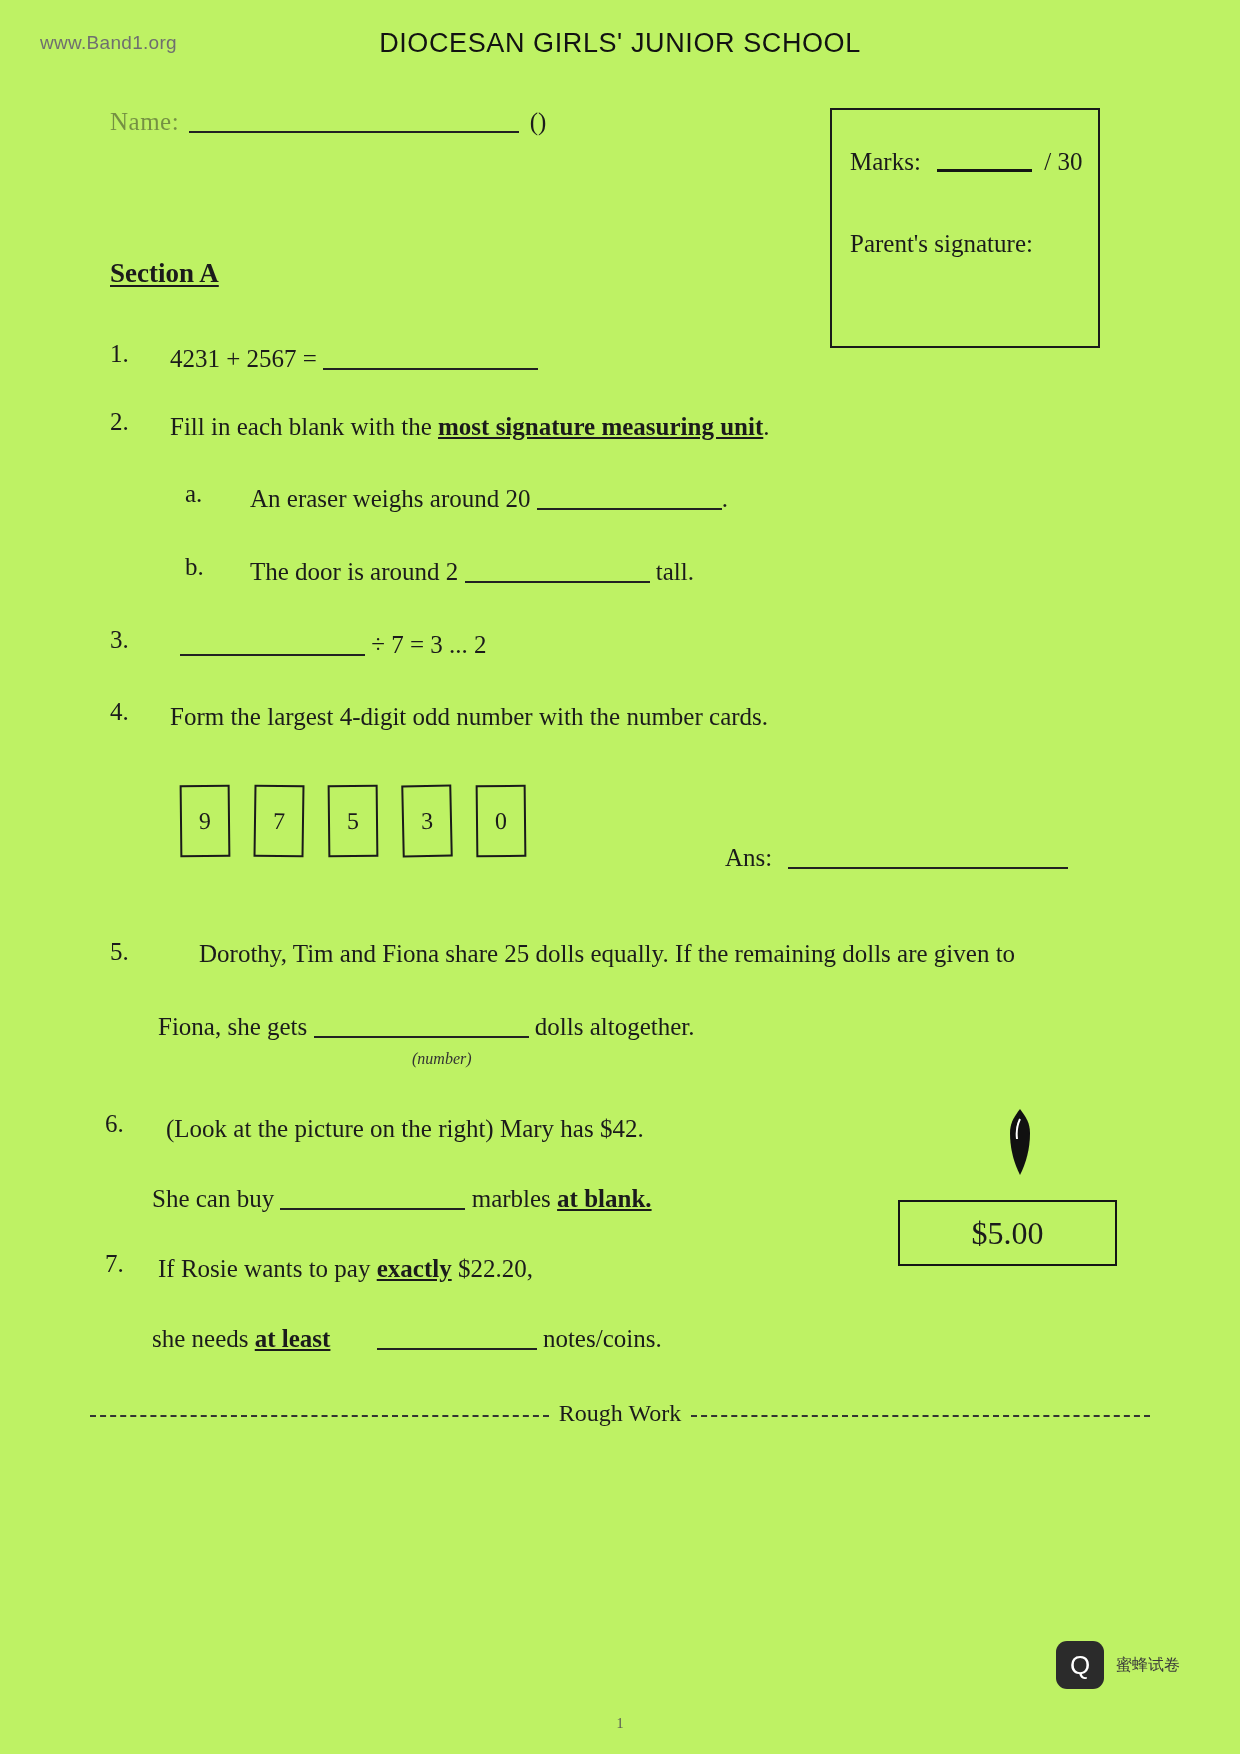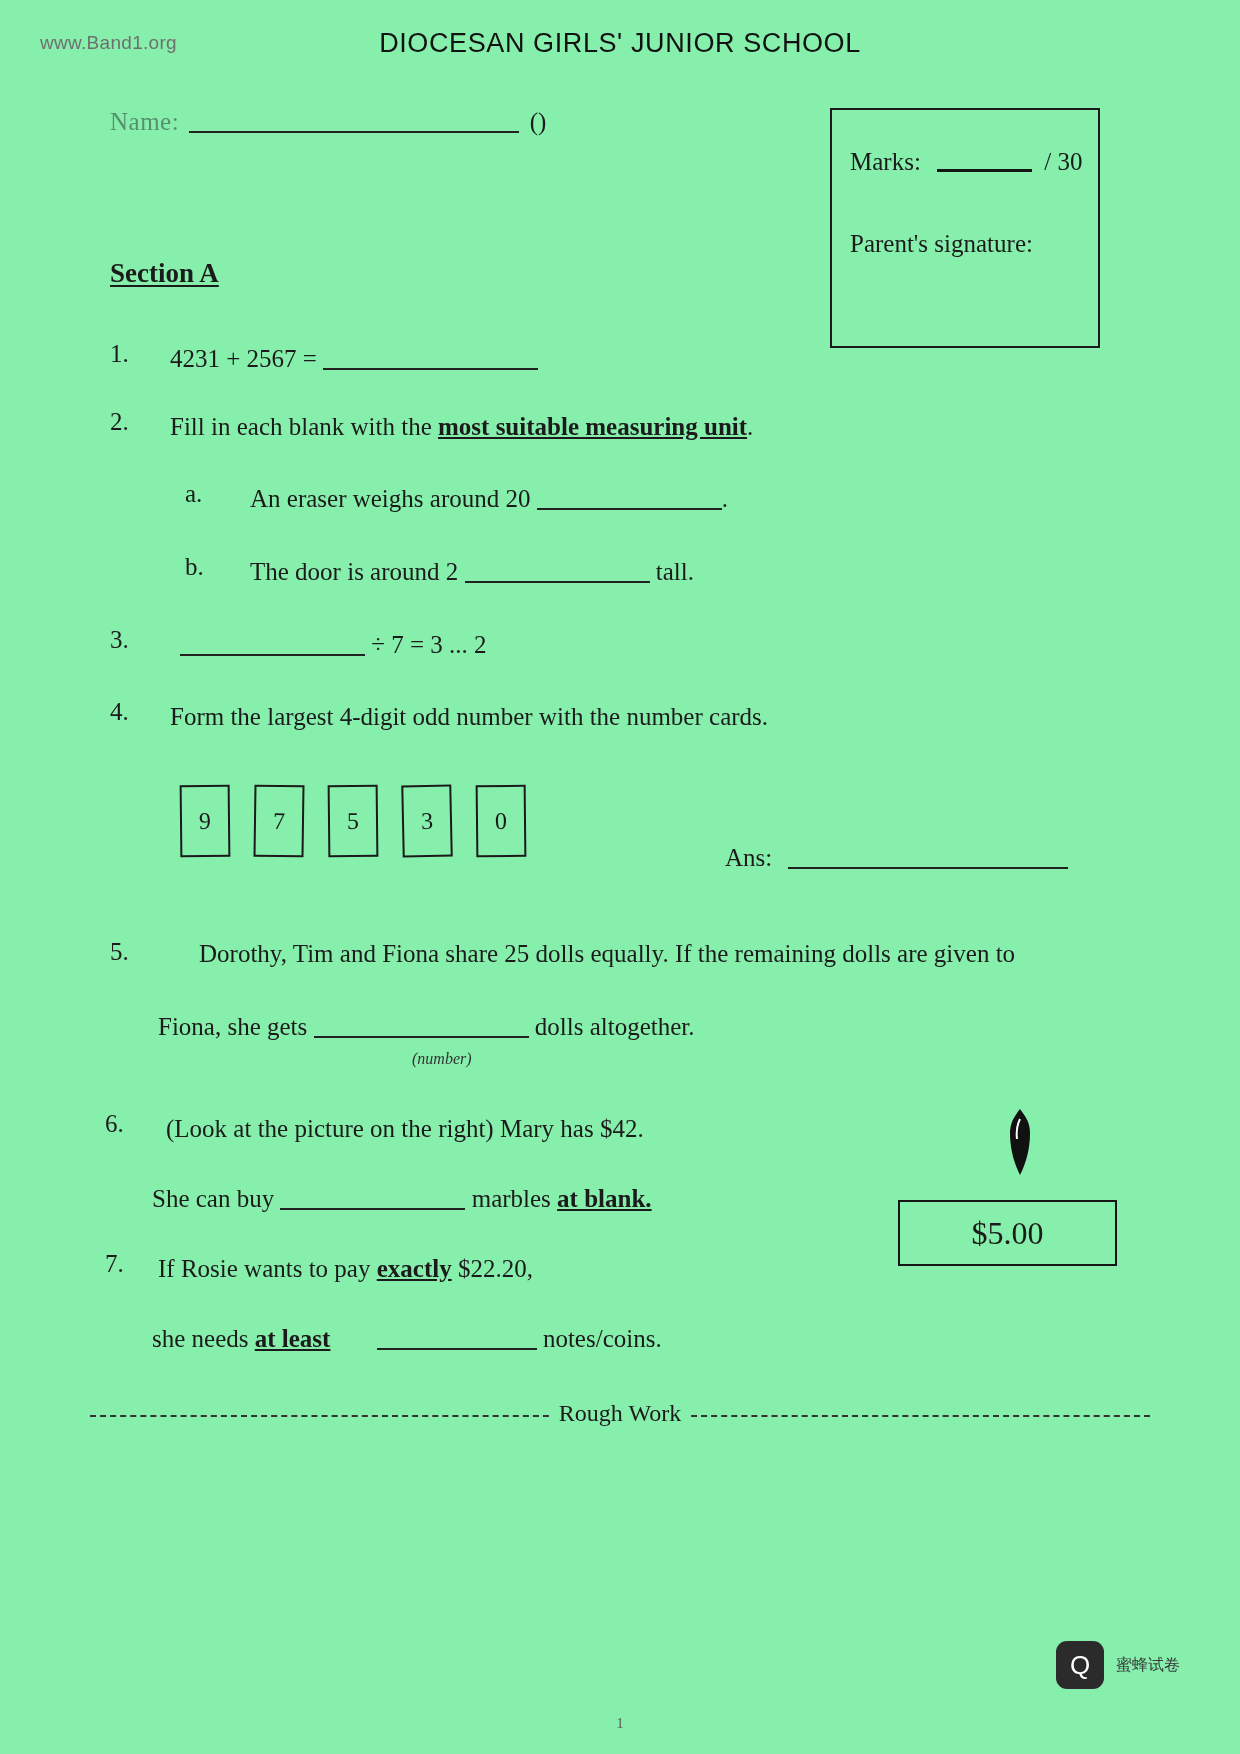--- a/index.html
+++ b/index.html
@@ -11,21 +11,21 @@
     width: 1240px;
     height: 1754px;
     position: relative;
     font-family: "Liberation Serif", serif;
     color: #1b1b1b;
     overflow: hidden;
   }
   .page {
     position: absolute;
     inset: 0;
-    background: #86efac;
+    background: #bef264;
   }
   
   .watermark-url {
     position: absolute;
     left: 40px;
     top: 32px;
     font-family: "Liberation Sans", sans-serif;
     font-size: 19px;
     color: #6f6f6f;
     letter-spacing: .3px;
@@ -268,21 +268,21 @@
   <div class="section-heading">Section A</div>
 
   <div class="qnum" style="left:110px; top:340px;">1.</div>
   <div class="q" style="left:170px; top:340px;">
     <span>4231 + 2567 =</span>
     <span class="blank b-long"></span>
   </div>
 
   <div class="qnum" style="left:110px; top:408px;">2.</div>
   <div class="q" style="left:170px; top:408px;">
-    <span>Fill in each blank with the </span><u class="strong">most suitable measuring unit</u><span>.</span>
+    <span>Fill in each blank with the </span><u class="strong">most signature measuring unit</u><span>.</span>
   </div>
 
   <div class="qnum" style="left:185px; top:480px;">a.</div>
   <div class="q" style="left:250px; top:480px;">
     <span>An eraser weighs around 20</span>
     <span class="blank b-med"></span><span>.</span>
   </div>
 
   <div class="qnum" style="left:185px; top:553px;">b.</div>
   <div class="q" style="left:250px; top:553px;">

